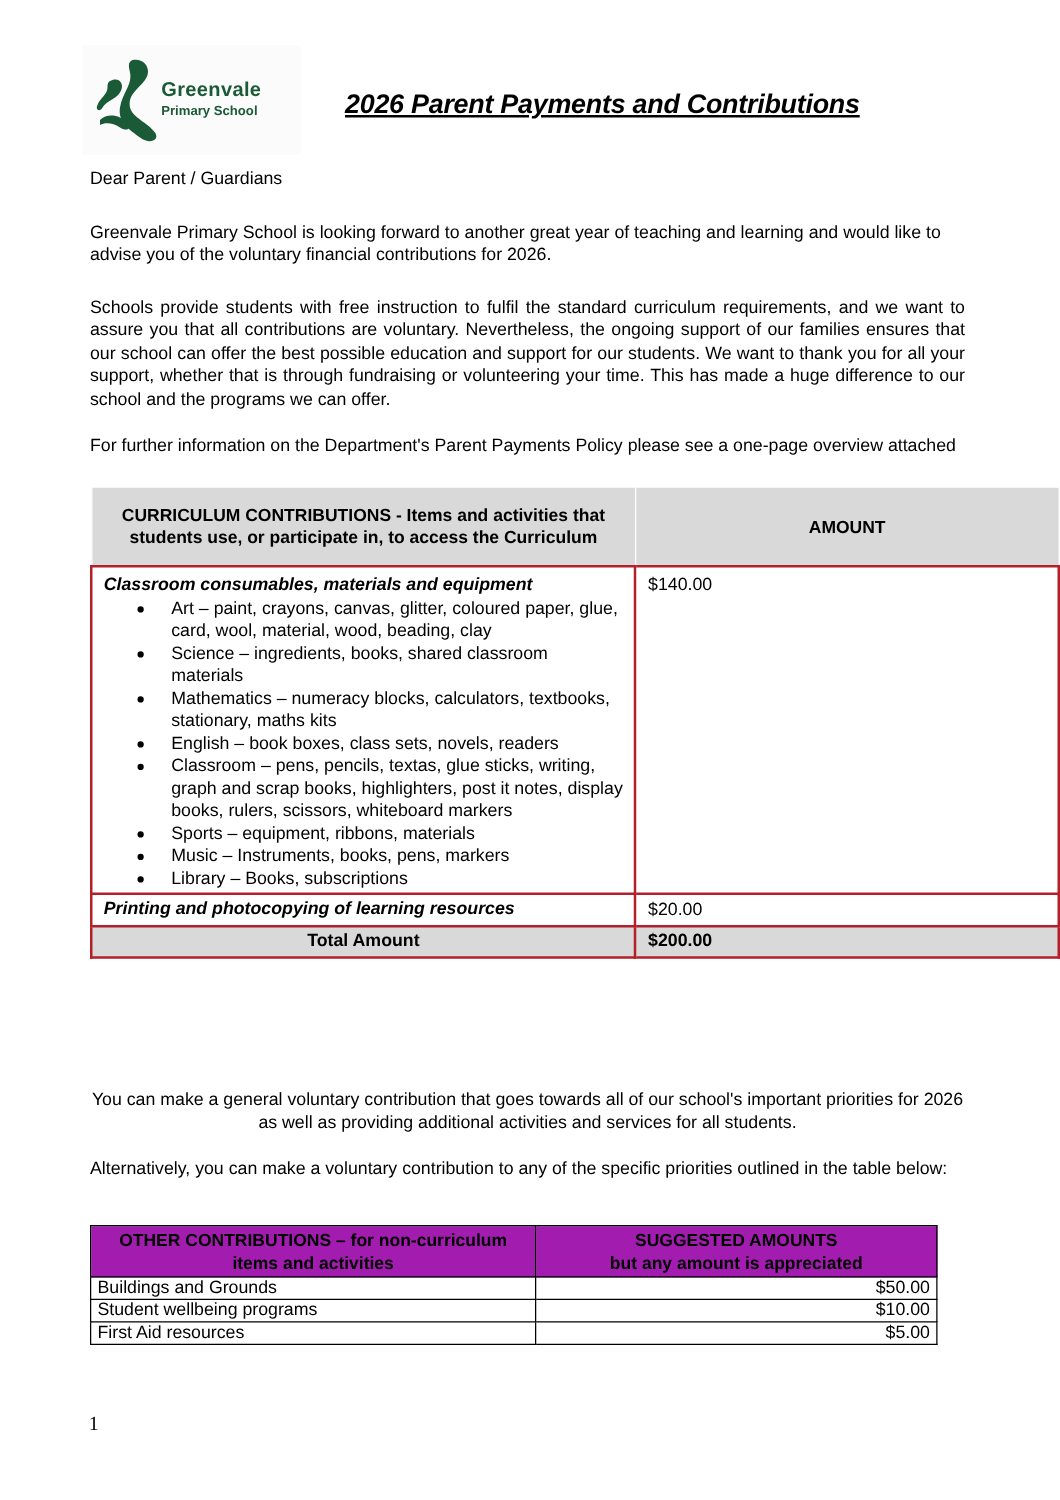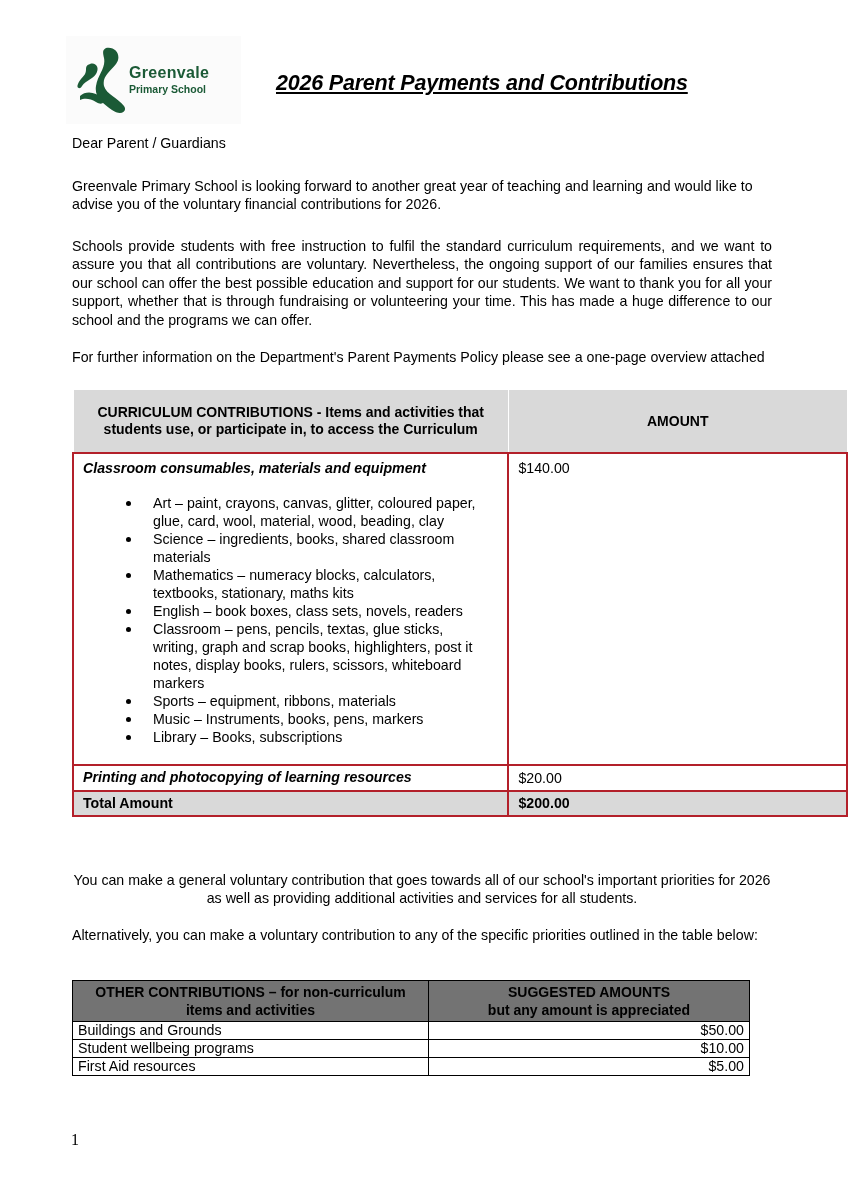--- a/index.html
+++ b/index.html
@@ -41,32 +41,32 @@
     .curr td, .curr th { padding: 0 9px; vertical-align: top; }
     .curr .head th {
       background: #d9d9d9; font-weight: bold; text-align: center; vertical-align: middle;
       height: 62px; font-size: 14px; line-height: 17px; border: 1px solid #fff;
     }
     .curr .col1 { width: 372px; }
     .curr .col2 { width: 285px; }
     .curr tr.red td { border: 2px solid #b3202a; }
     .curr .item-title { font-style: italic; font-weight: bold; line-height: 17.5px; }
     .curr .amt { text-align: left; }
-    .curr ul { margin: 16px; padding-left: 54px; list-style: none; }
+    .curr ul { margin: 0; padding-left: 54px; list-style: none; }
     .curr li { position: relative; line-height: 18px; }
     .curr li::before {
       content: ""; position: absolute; left: -27px; top: 7px; width: 5px; height: 5px;
       background: #000; border-radius: 50%;
     }
     .curr tr.total td { background: #d9d9d9; font-weight: bold; }
 
     .other { left: 72px; top: 980px; width: 678px; }
     .other th, .other td { border: 1.5px solid #000; padding: 0 5px; }
     .other th {
-      background: #737373; font-weight: bold; text-align: center; height: 40px;
+      background: #a21caf; font-weight: bold; text-align: center; height: 40px;
       font-size: 14px; line-height: 18.5px;
     }
     .other td { line-height: 17px; height: 17px; }
     .other td.amt { text-align: right; }
     .other .c1 { width: 345px; }
 
     .page-num {
       position: absolute; left: 71px; top: 1131px;
       font-family: "Liberation Serif", serif; font-size: 16px;
     }
@@ -111,21 +111,21 @@
         <li>Library – Books, subscriptions</li>
       </ul>
     </td>
     <td class="amt" style="padding-top:6px;">$140.00</td>
   </tr>
   <tr class="red">
     <td style="height:24px;vertical-align:middle;"><span class="item-title">Printing and photocopying of learning resources</span></td>
     <td class="amt" style="vertical-align:middle;">$20.00</td>
   </tr>
   <tr class="red total">
-    <td style="height:23px;vertical-align:middle;">Total Amount</td>
+    <td style="height:23px;vertical-align:middle;text-align:center;">Total Amount</td>
     <td class="amt" style="vertical-align:middle;">$200.00</td>
   </tr>
 </tbody>
   </table>
 
 <div class="para p-general">You can make a general voluntary contribution that goes towards all of our school's important priorities for 2026 as well as providing additional activities and services for all students.</div>
 <div class="para p-alt">Alternatively, you can make a voluntary contribution to any of the specific priorities outlined in the table below:</div>
 
 <table class="other">
   <tbody>

